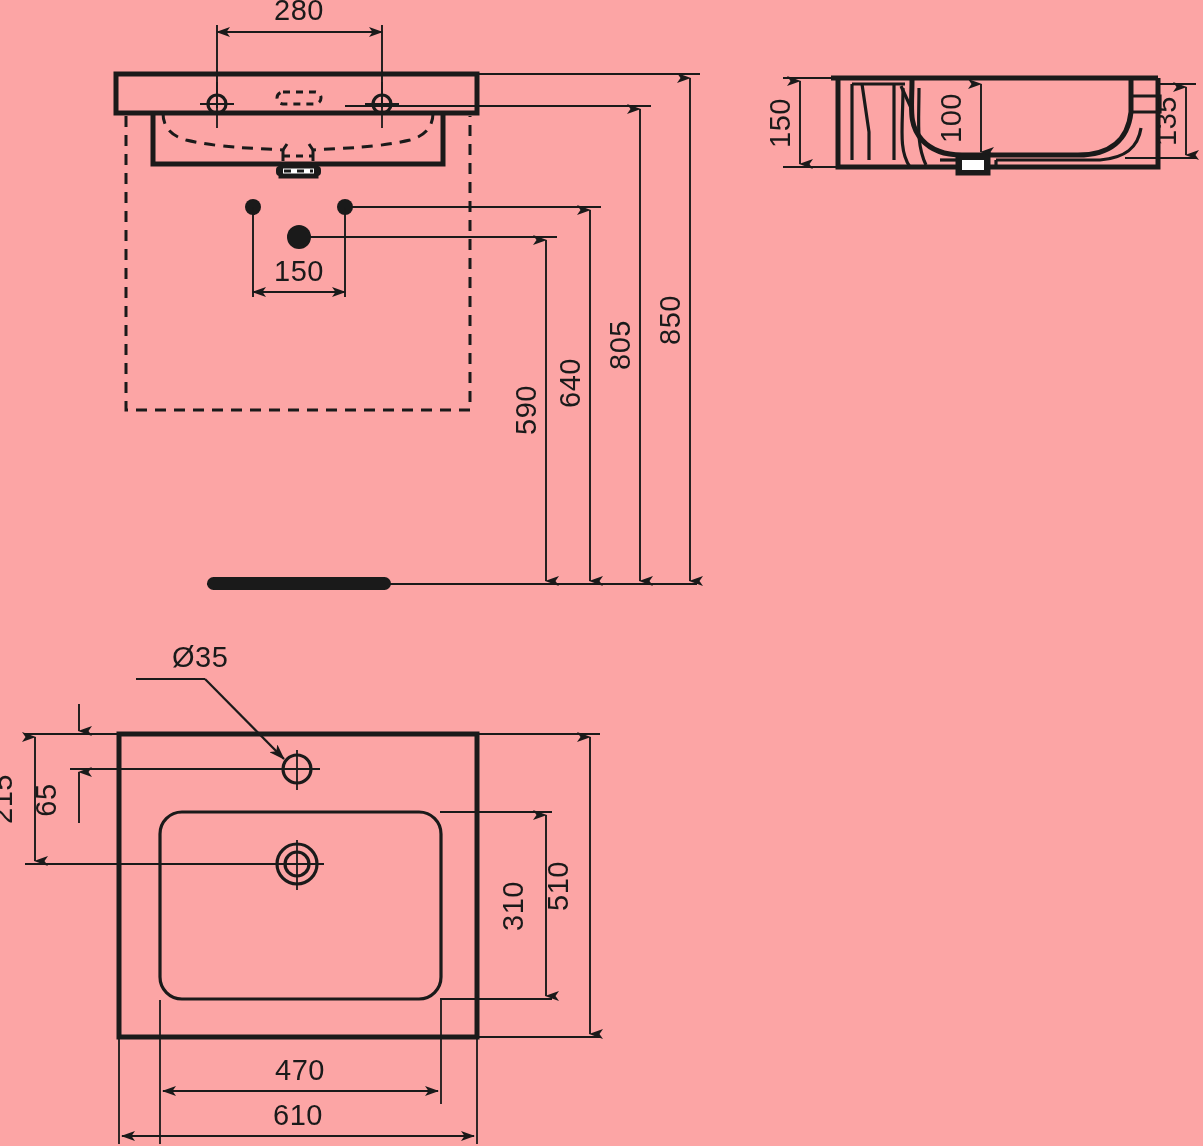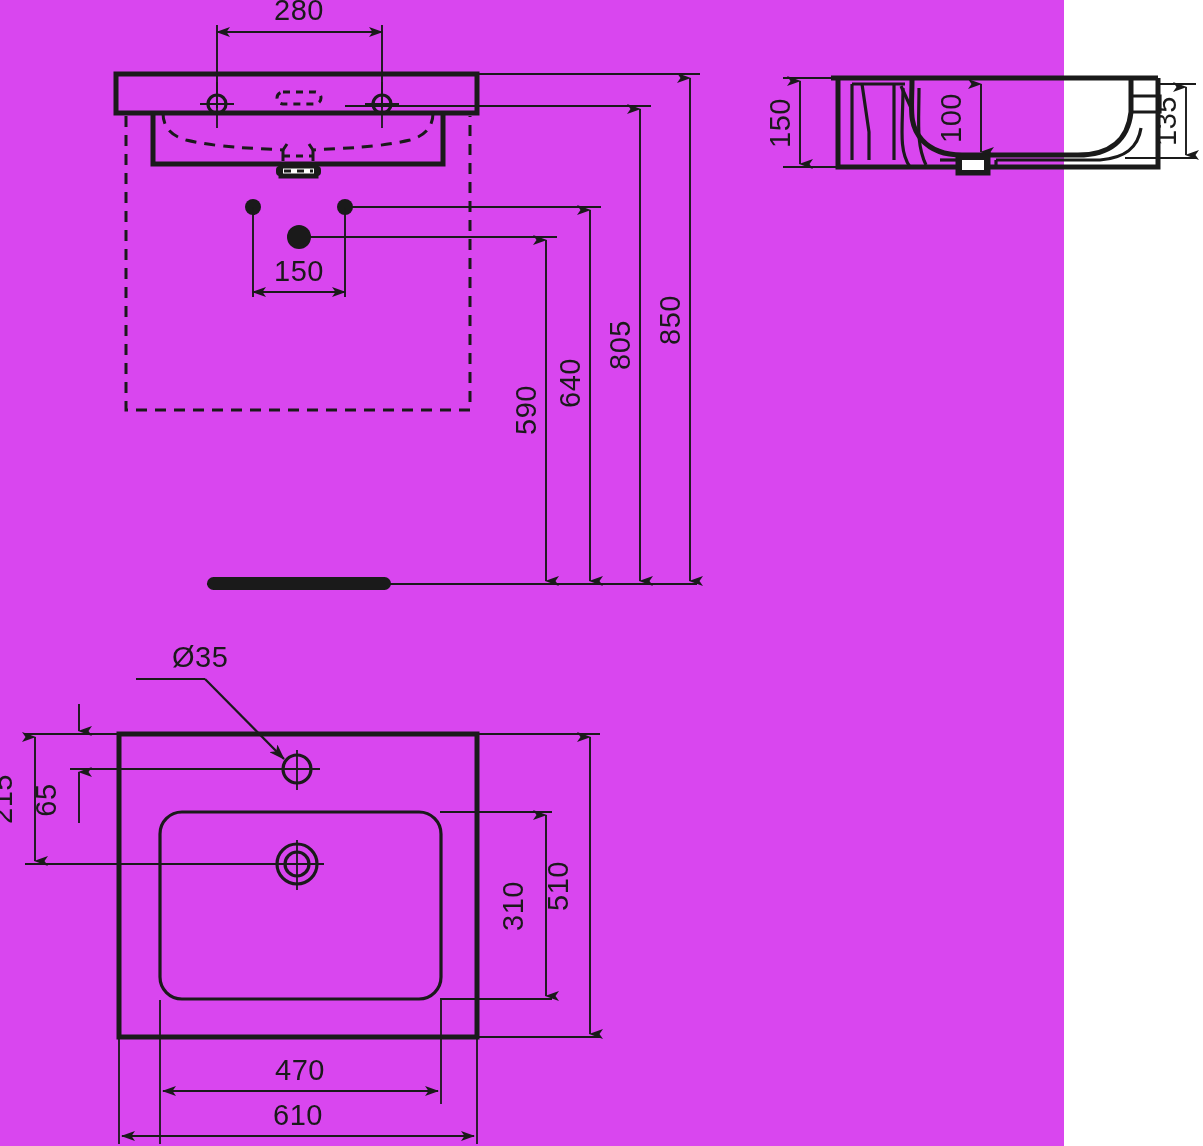--- a/index.html
+++ b/index.html
@@ -8,23 +8,23 @@
     background: #ffffff;
   }
   body {
     width: 1203px;
     height: 1146px;
     font-family: "Liberation Sans", sans-serif;
     overflow: hidden;
   }
   #drawing-root {
     position: relative;
-    width: 1064px;
+    width: 1203px;
     height: 1146px;
-    background: #d946ef;
+    background: #fca5a5;
   }
   svg { display: block; }
   .obj    { fill: none; stroke: #1a1a1a; stroke-width: 5; stroke-linecap: butt; stroke-linejoin: miter; }
   .obj-th { fill: none; stroke: #1a1a1a; stroke-width: 3.2; }
   .hid    { fill: none; stroke: #1a1a1a; stroke-width: 3; stroke-dasharray: 11 8; }
   .hid-s  { fill: none; stroke: #1a1a1a; stroke-width: 3; stroke-dasharray: 7 6; }
   .dim    { fill: none; stroke: #1a1a1a; stroke-width: 1.9; }
   .lead   { fill: none; stroke: #1a1a1a; stroke-width: 2.2; }
   .ink    { fill: #1a1a1a; stroke: none; }
   .thinline { fill: none; stroke: #1a1a1a; stroke-width: 1.8; }

